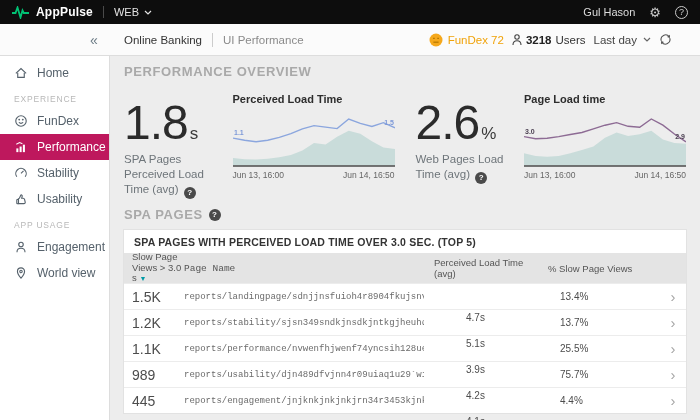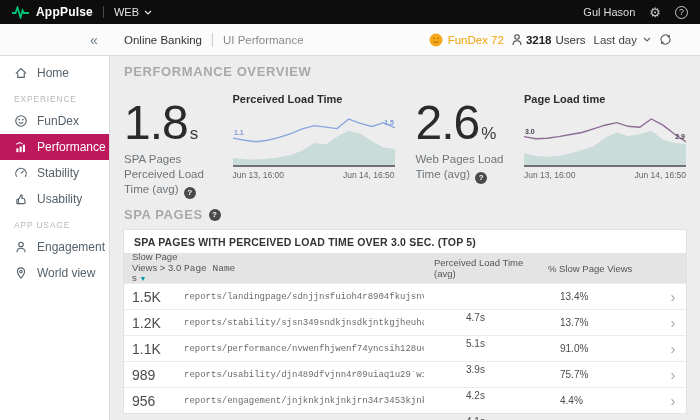--- a/index.html
+++ b/index.html
@@ -302,32 +302,32 @@
       <div class="c-views">1.2K</div>
       <div class="c-page">reports/stability/sjsn349sndkjnsdkjntkgjheuhq8dy20983rywjklnckj32n4fwd</div>
       <div class="c-load">5.1s</div>
       <div class="c-slow">13.7%</div>
       <div class="c-chev">›</div>
     </div>
     <div class="trow">
       <div class="c-views">1.1K</div>
       <div class="c-page">reports/performance/nvwenfhjwenf74yncsih128ueuwehnciuw2h39823yashj</div>
       <div class="c-load">3.9s</div>
-      <div class="c-slow">91.0%</div>
+      <div class="c-slow">25.5%</div>
       <div class="c-chev">›</div>
     </div>
     <div class="trow">
       <div class="c-views">989</div>
       <div class="c-page">reports/usability/djn489dfvjnn4r09uiaq1u29`wiqjsiljweroi3hóuiwehfouwhr</div>
       <div class="c-load">4.2s</div>
       <div class="c-slow">75.7%</div>
       <div class="c-chev">›</div>
     </div>
     <div class="trow">
-      <div class="c-views">956</div>
+      <div class="c-views">445</div>
       <div class="c-page">reports/engagement/jnjknkjnkjnkjrn34r3453kjnkwdjn12kjenkjnd128heoiuhx</div>
       <div class="c-load">4.1s</div>
       <div class="c-slow">4.4%</div>
       <div class="c-chev">›</div>
     </div>
   </div>
 
   <h2 class="sec-head h-web">
     <span>WEB PAGES</span>
     <span class="qmark">?</span>

